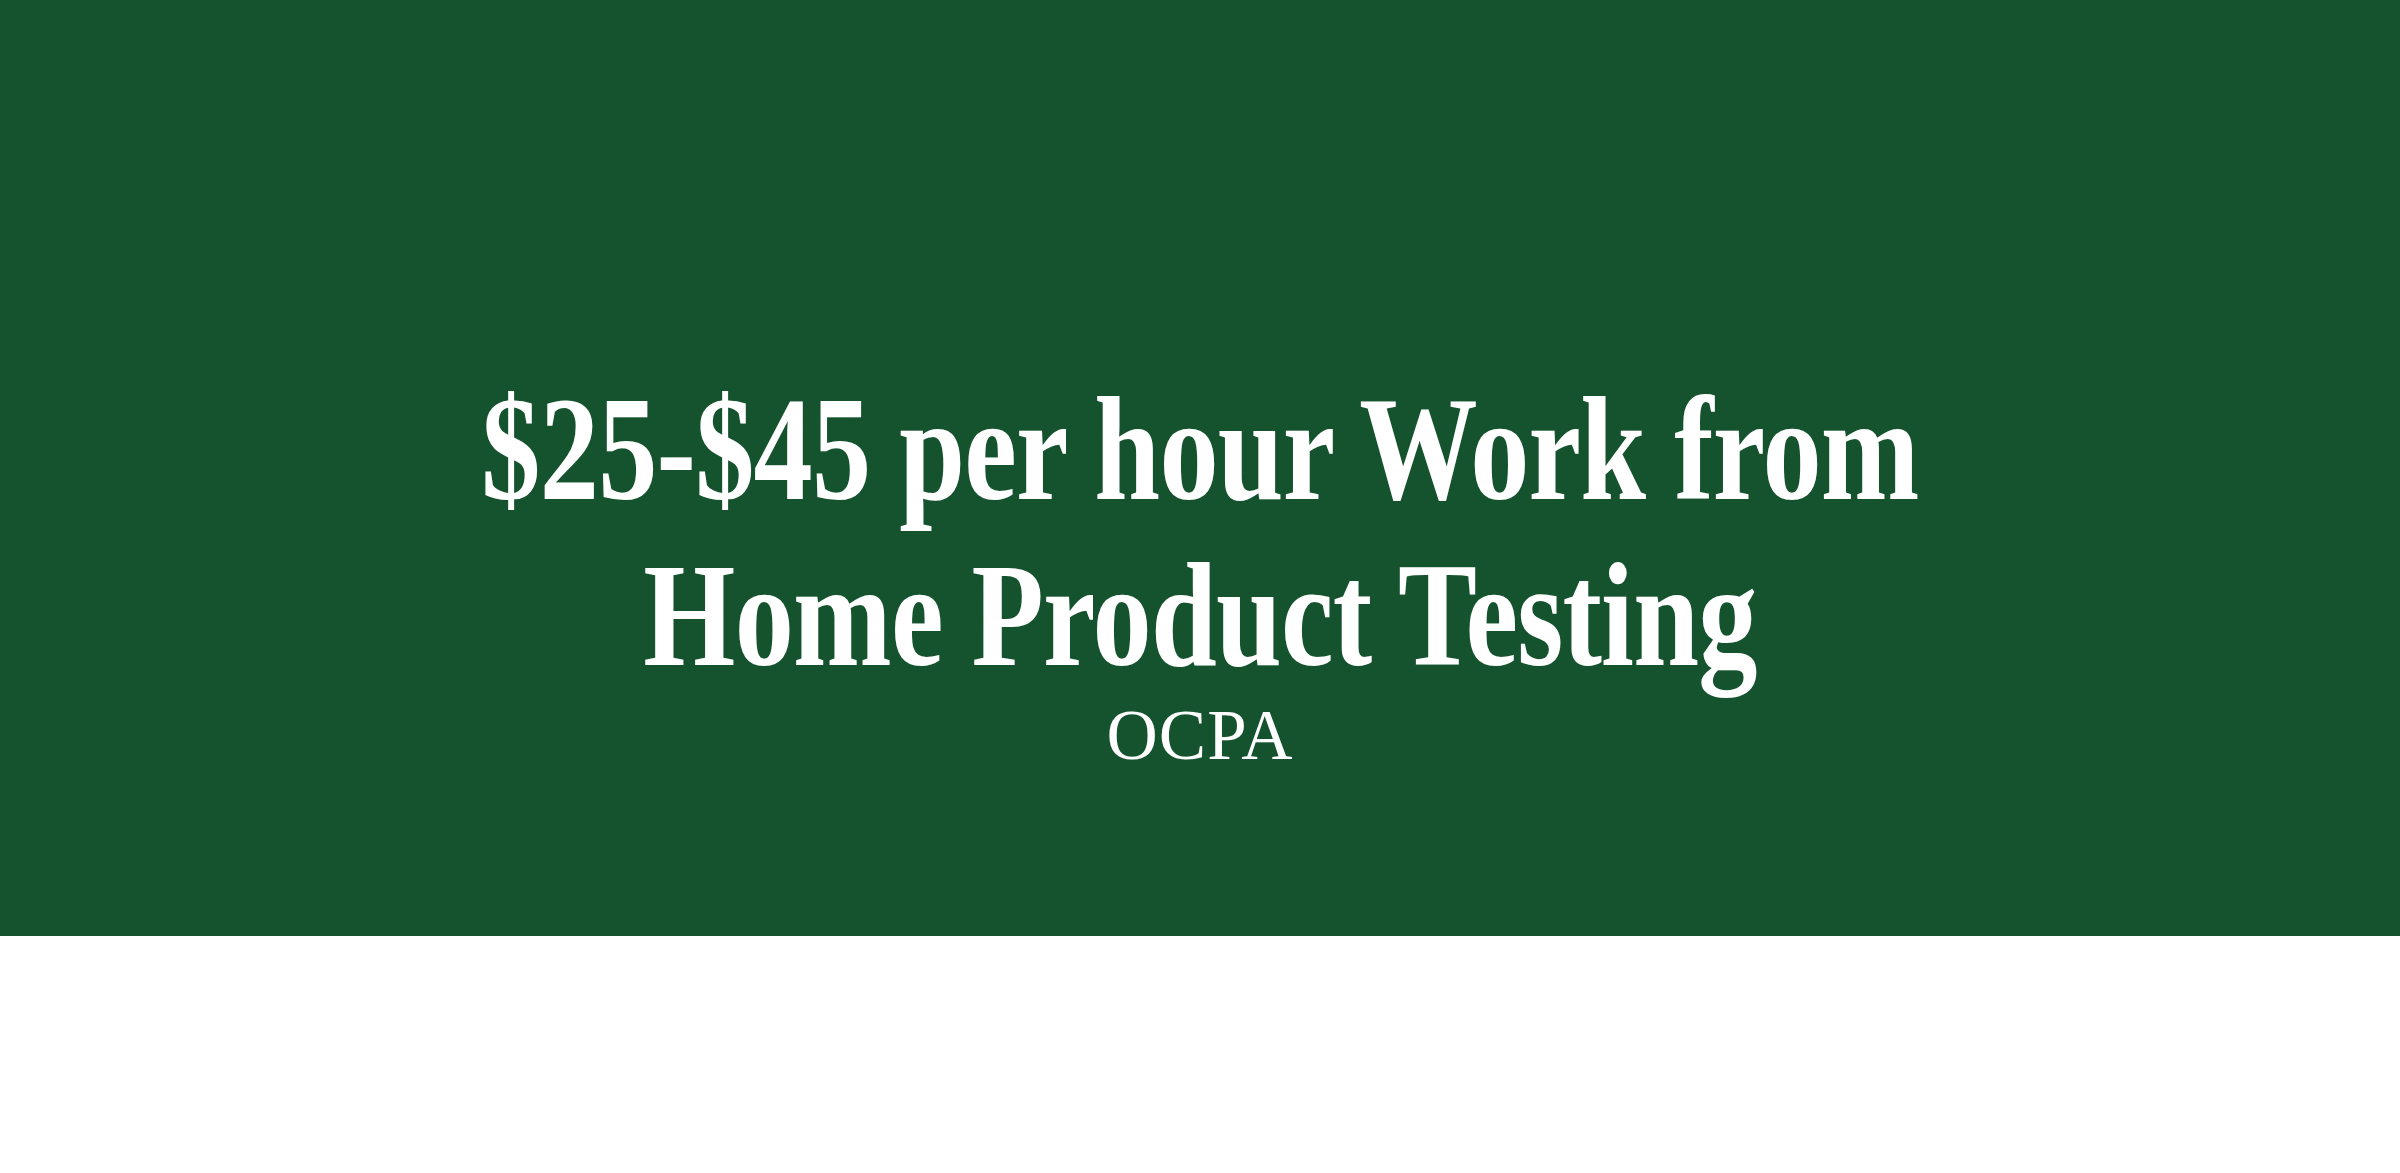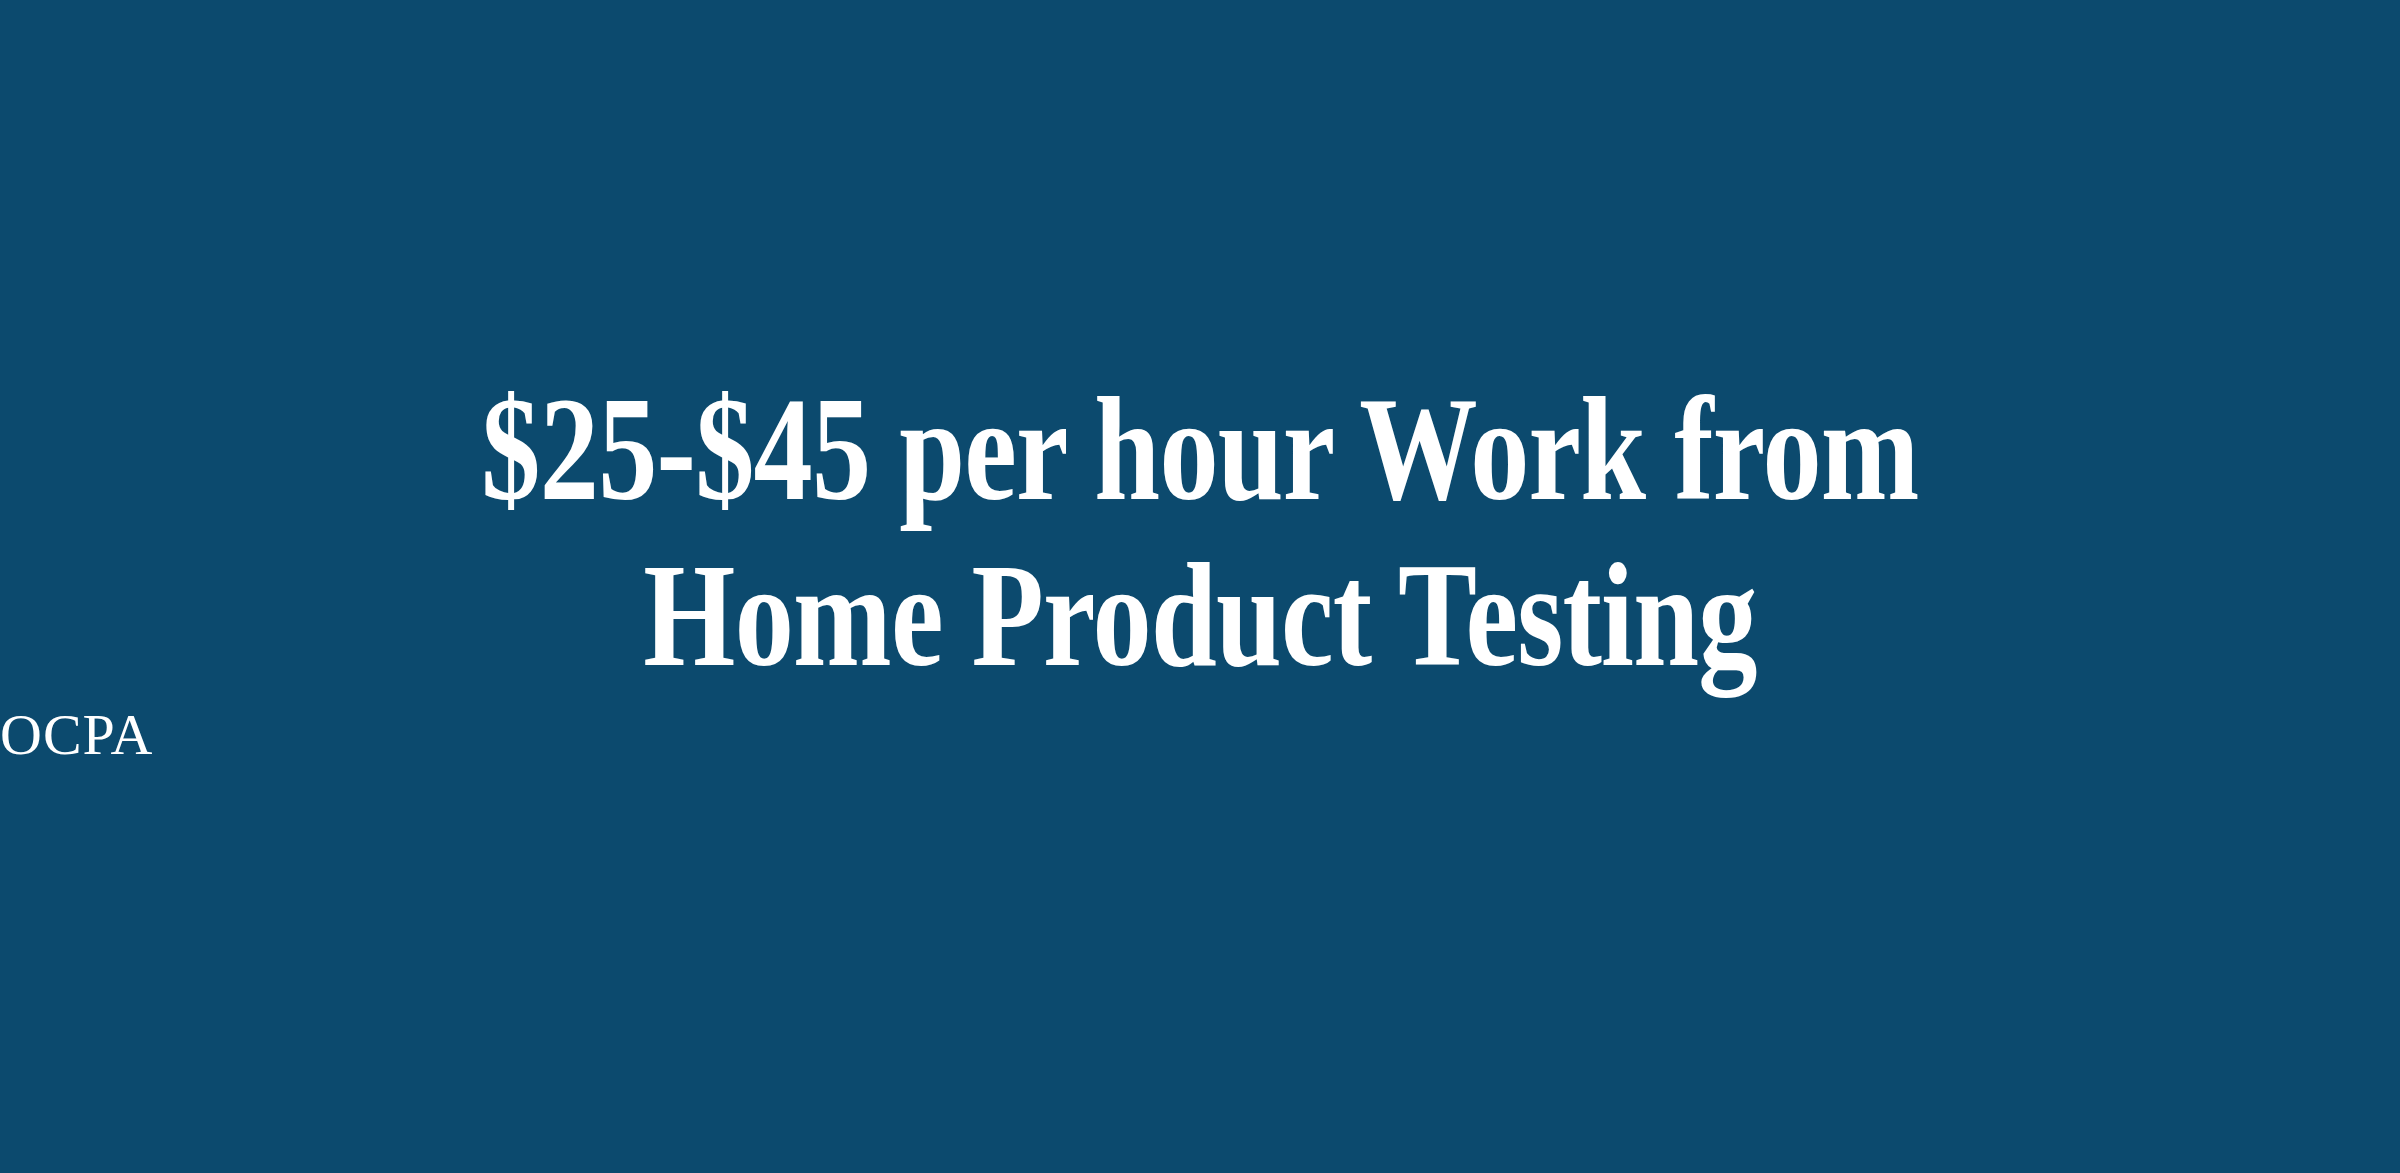--- a/index.html
+++ b/index.html
@@ -10,27 +10,27 @@
   body {
     width: 2400px;
     height: 1173px;
     overflow: hidden;
     font-family: "Liberation Serif", serif;
   }
 
   #banner {
     position: relative;
     width: 2400px;
-    height: 1173px;
+    height: 936px;
     box-sizing: border-box;
     display: flex;
     flex-direction: column;
     align-items: center;
     justify-content: flex-start;
-    background: #0c4a6e;
+    background: #14532d;
     overflow: hidden;
     padding-left: 36px;
   }
 
   
   #headline-block {
     position: absolute;
     top: 366px;
     left: 0;
     width: 2400px;
@@ -50,24 +50,25 @@
     transform-origin: center top;
     white-space: nowrap;
   }
 
   
   #subtitle {
     position: absolute;
     top: 692px;
     left: 0;
     width: 2400px;
+    text-align: center;
     color: #ffffff;
     font-family: "Liberation Serif", serif;
     font-weight: 400;
-    font-size: 58px;
+    font-size: 71px;
     line-height: 86px;
     letter-spacing: 1px;
     white-space: nowrap;
   }
 </style>
 </head>
 <body>
 
 <div id="banner">
 

